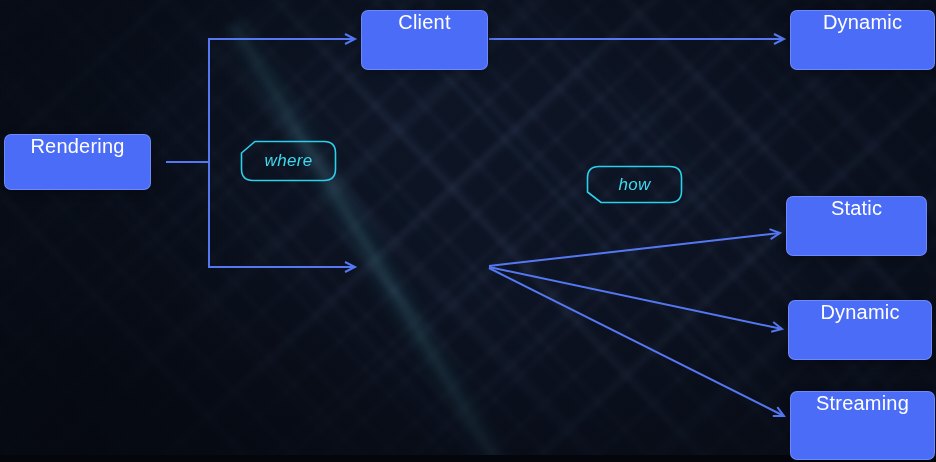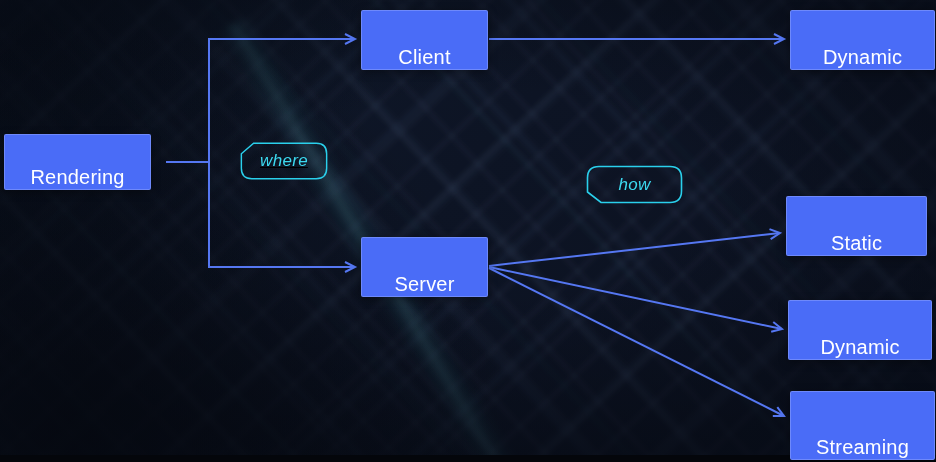--- a/index.html
+++ b/index.html
@@ -32,36 +32,36 @@
       radial-gradient(circle at 8% 95%,rgba(4,7,14,0.75),transparent 45%),
       radial-gradient(circle at 4% 6%,rgba(4,8,16,0.55),transparent 35%),
       radial-gradient(ellipse 62% 58% at 52% 42%,rgba(13,20,36,0) 38%,rgba(6,10,19,0.68) 100%);
   }
   .bg-bottombar{position:absolute;left:0;bottom:0;width:100%;height:7px;background:#04060b;}
   
   svg.edges{position:absolute;inset:0;width:936px;height:462px;}
   svg.edges path{stroke:#5577f2;stroke-width:2;fill:none;}
   
   .node{
-    position:absolute;display:flex;align-items:flex-end;justify-content:center;
-    background:#4a6cf7;border:1.5px solid rgba(140,162,255,0.55);border-radius:2px;
+    position:absolute;display:flex;align-items:flex-start;justify-content:center;
+    background:#4a6cf7;border:1.5px solid rgba(140,162,255,0.55);border-radius:7px;
     color:#ffffff;font-size:20px;letter-spacing:.2px;
     box-shadow:0 2px 10px rgba(0,0,0,0.35);
     box-sizing:border-box;
   }
   .n-rendering{left:4px;top:134px;width:147px;height:56px;}
   .n-client{left:361px;top:10px;width:127px;height:60px;}
   .n-server{left:361px;top:237px;width:127px;height:60px;}
   .n-dynamic-client{left:790px;top:10px;width:145px;height:60px;}
   .n-static{left:786px;top:196px;width:141px;height:60px;}
   .n-dynamic-server{left:788px;top:300px;width:144px;height:60px;}
   .n-streaming{left:790px;top:391px;width:145px;height:69px;}
   
   .tag{position:absolute;display:flex;align-items:center;justify-content:center;}
-  .t-where{left:240px;top:140px;width:88px;height:42px;text-decoration:underline;}
+  .t-where{left:240px;top:140px;width:97px;height:42px;}
   .t-how{left:586px;top:141px;width:97px;height:39px;margin-top:24px;}
   .tag svg{position:absolute;inset:0;width:100%;height:100%;}
   .tag svg path{stroke:#2ad0ec;stroke-width:1.6;fill:none;}
   .tag .tag-text{
     position:relative;color:#3cd9ef;font-size:17px;font-style:italic;letter-spacing:.3px;
   }
 </style>
 </head>
 <body>
 
@@ -85,23 +85,20 @@
     <path d="M 489 267 L 782 329" marker-end="url(#arrow)"></path>
     <path d="M 489 268 L 784 416" marker-end="url(#arrow)"></path>
   </svg>
 
   <div class="node n-rendering">
     <span>Rendering</span>
   </div>
   <div class="node n-client">
     <span>Client</span>
   </div>
-  <div class="node n-server">
-    <span>Server</span>
-  </div>
   <div class="node n-dynamic-client">
     <span>Dynamic</span>
   </div>
   <div class="node n-static">
     <span>Static</span>
   </div>
   <div class="node n-dynamic-server">
     <span>Dynamic</span>
   </div>
   <div class="node n-streaming">

